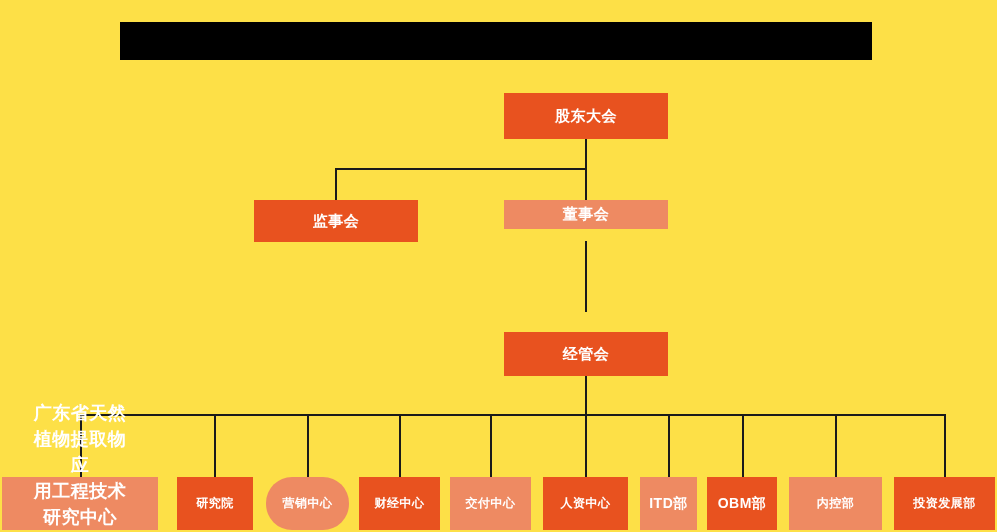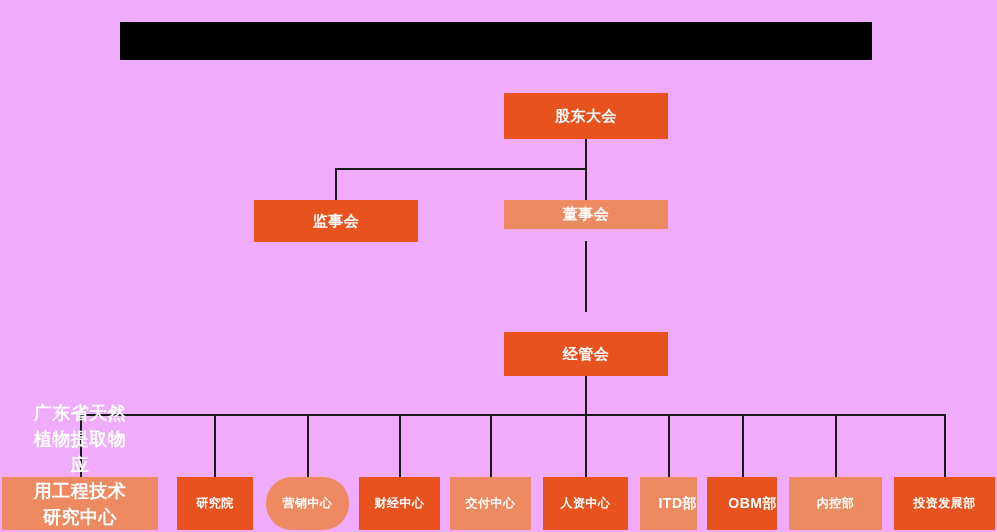--- a/index.html
+++ b/index.html
@@ -8,21 +8,21 @@
     padding: 0;
     background: #ffffff;
   }
   body {
     font-family: "Liberation Sans", "DejaVu Sans", sans-serif;
   }
   #chart-root {
     position: relative;
     width: 997px;
     height: 532px;
-    background: #f0abfc;
+    background: #fde047;
     overflow: hidden;
   }
 
   
   .redaction-bar {
     position: absolute;
     background: #000000;
   }
 
   
@@ -53,21 +53,21 @@
   .node-lv1 { font-size: 15px; }
   .node-lv2 { font-size: 15px; align-items: center; }
   .node-lv3 { font-size: 15px; margin-top: 20px; }
   .node-dept { font-size: 12px; }
   .node-dept.wrap {
     font-size: 18px;
     line-height: 1.45;
     padding: 0 24px;
     align-items: flex-end;
   }
-  .node-dept.latin { font-size: 14px; justify-content: flex-end; }
+  .node-dept.latin { font-size: 14px; }
 </style>
 </head>
 <body>
 
 <div id="chart-root">
 
   <div class="redaction-bar" style="left:120px; top:22px; width:752px; height:38px;"></div>
 
   <div class="conn conn-v" style="left:585px; top:139px; width:2px; height:31px;"></div>
 

